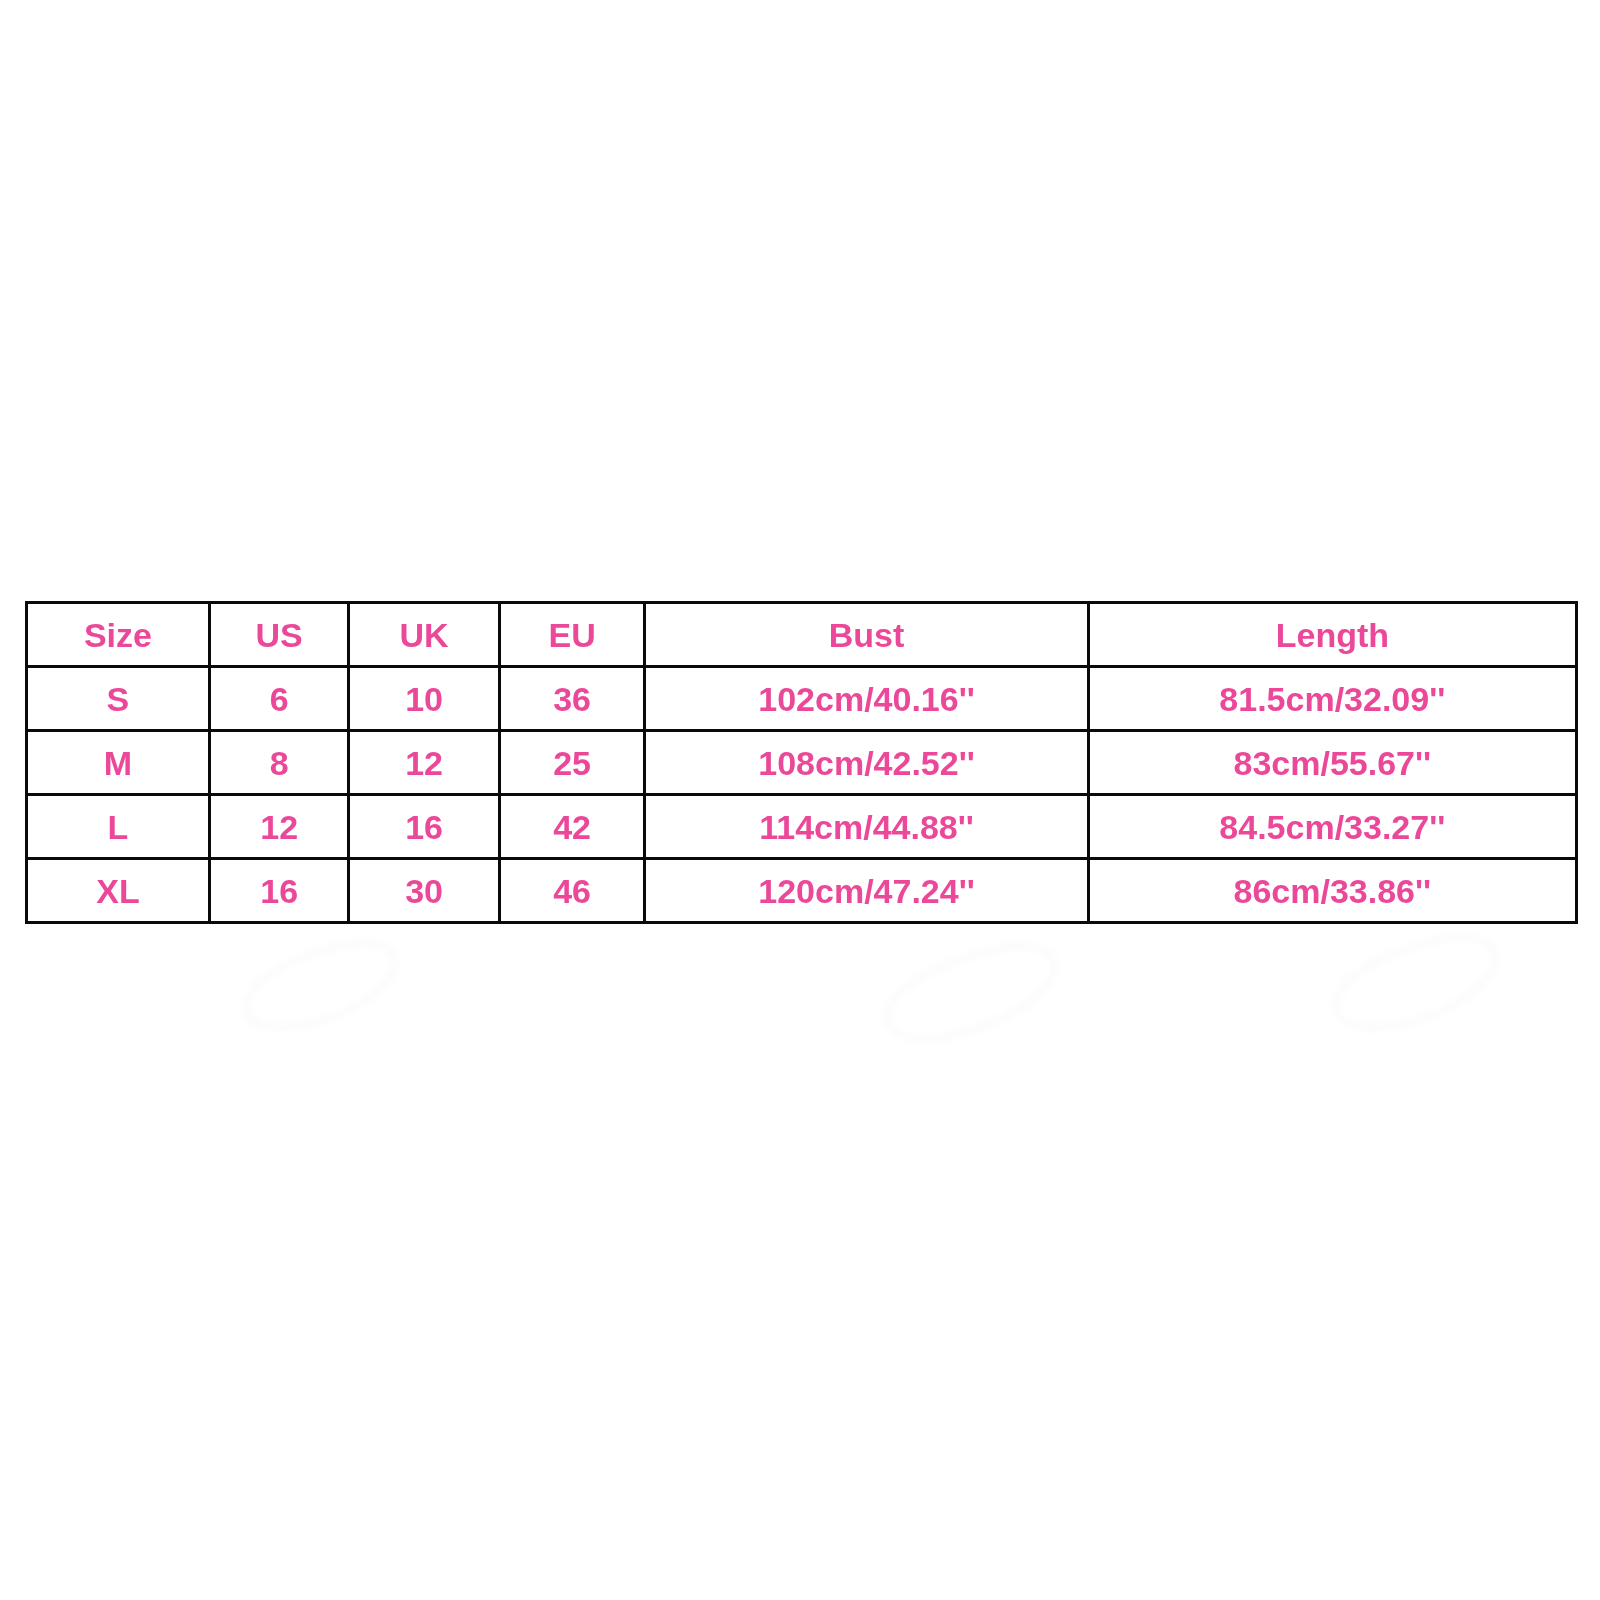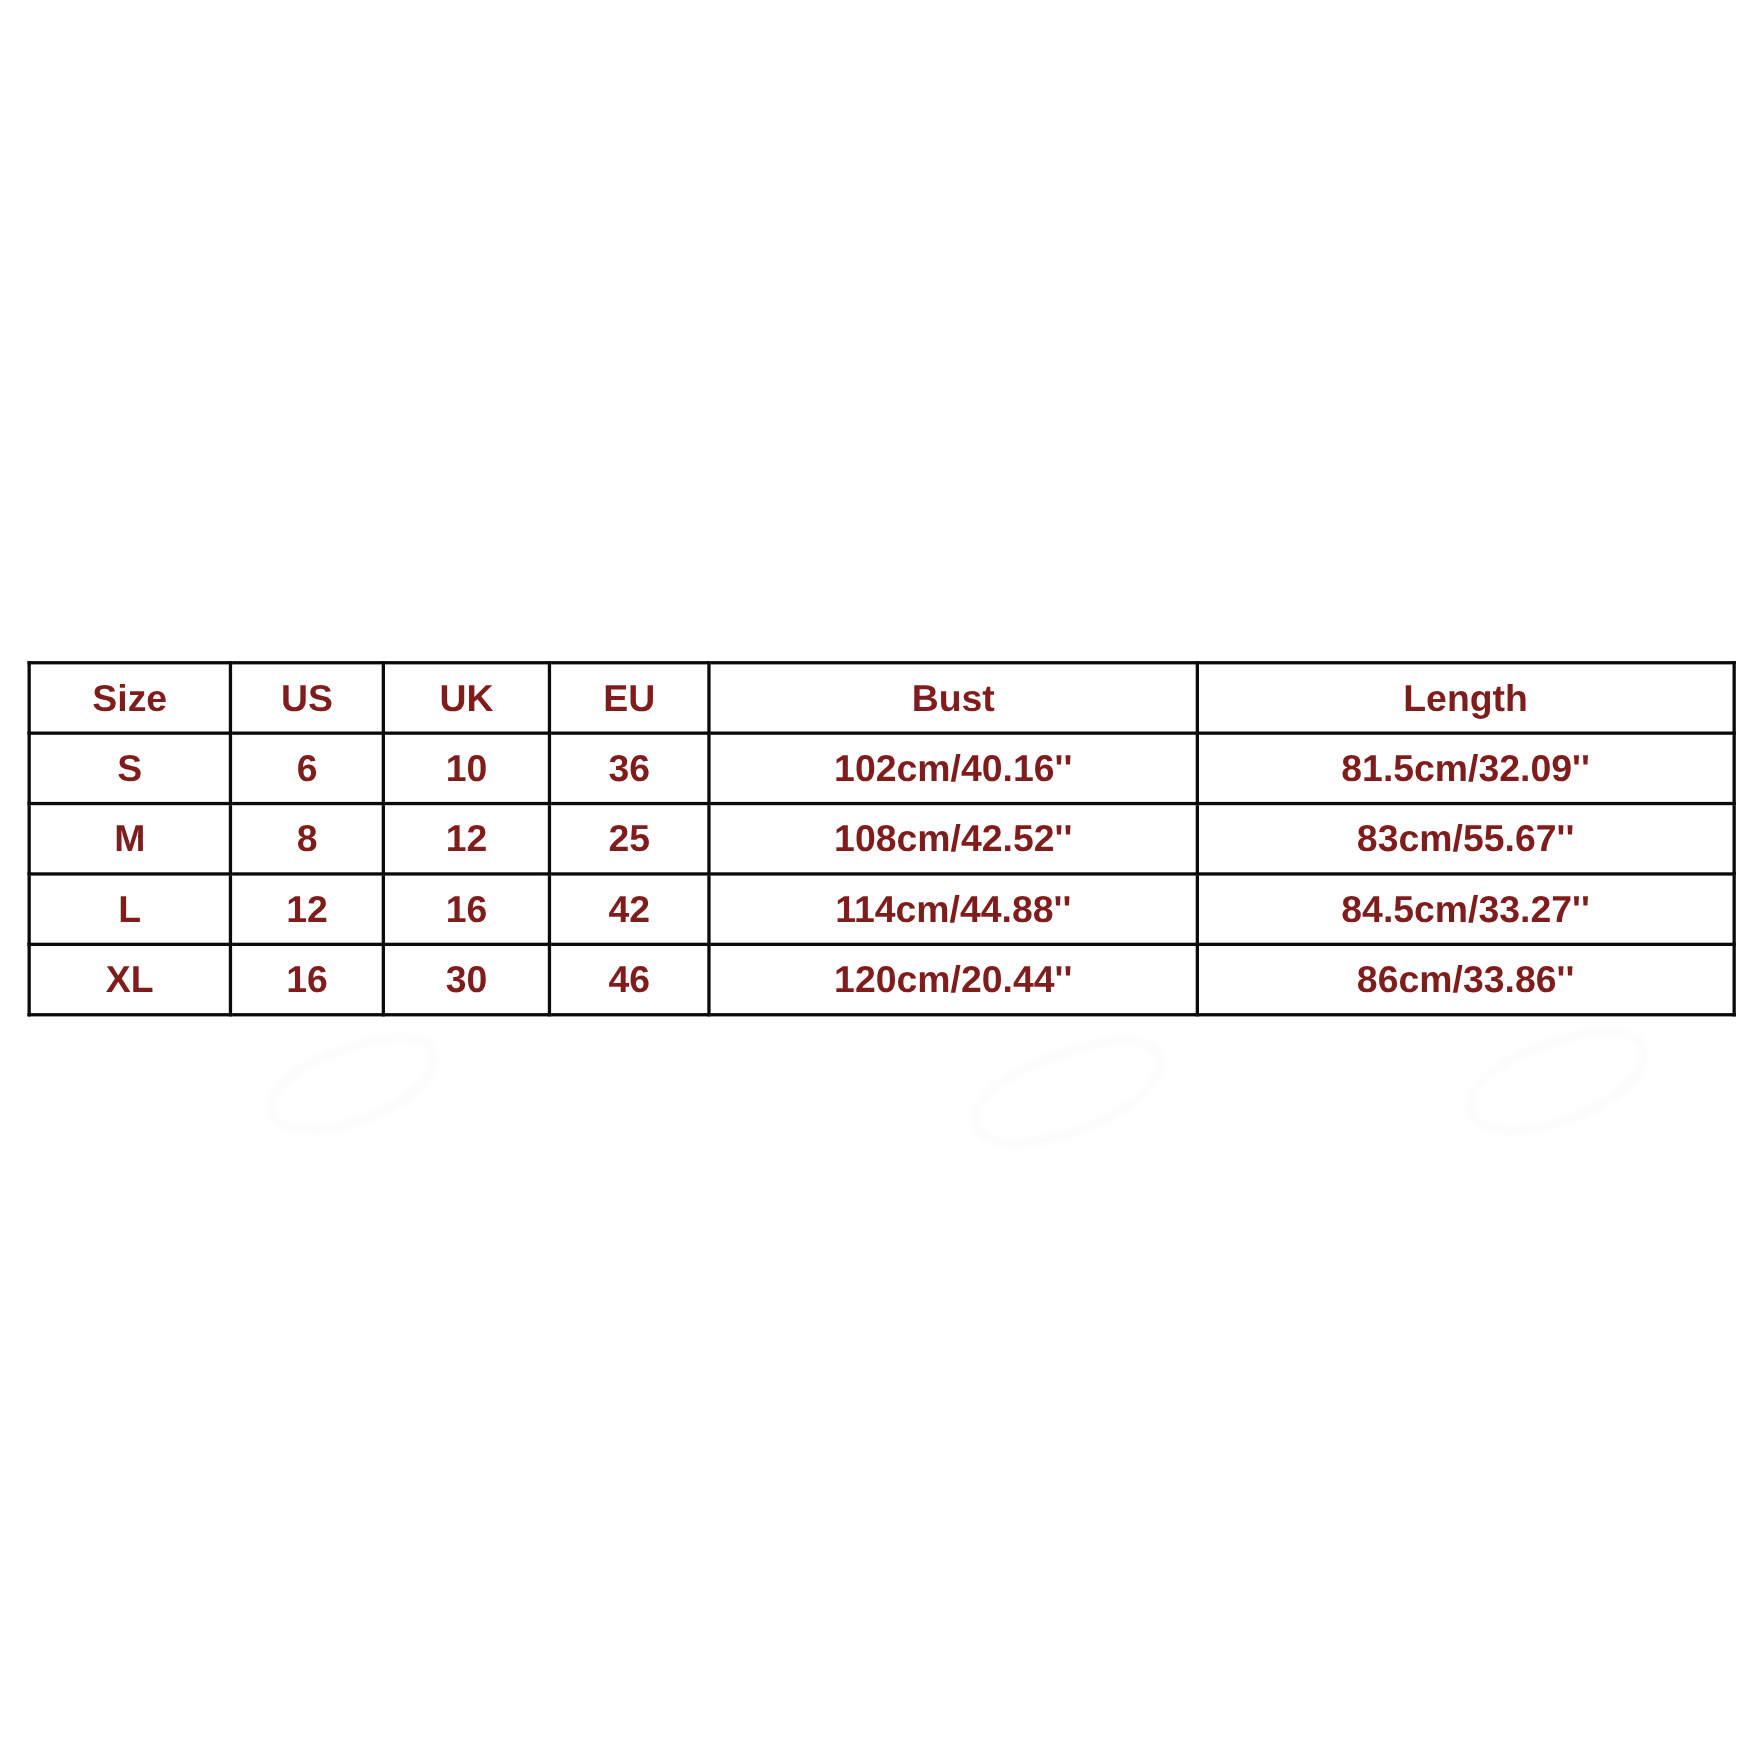--- a/index.html
+++ b/index.html
@@ -36,21 +36,21 @@
   table.size-chart th,
   table.size-chart td {
     border: 3px solid #0a0a0a;
     height: 61px;
     padding: 0;
     text-align: center;
     vertical-align: middle;
     font-weight: bold;
     font-size: 34px;
     line-height: 1;
-    color: #7f1d1d;
+    color: #ec4899;
     background: #ffffff;
     white-space: nowrap;
     overflow: hidden;
   }
 </style>
 </head>
 <body>
 
 <div class="page">
 
@@ -103,18 +103,18 @@
         <td>16</td>
         <td>42</td>
         <td>114cm/44.88''</td>
         <td>84.5cm/33.27''</td>
       </tr>
       <tr>
         <td>XL</td>
         <td>16</td>
         <td>30</td>
         <td>46</td>
-        <td>120cm/20.44''</td>
+        <td>120cm/47.24''</td>
         <td>86cm/33.86''</td>
       </tr>
     </tbody>
   </table>
 </div>
 
 </body></html>

